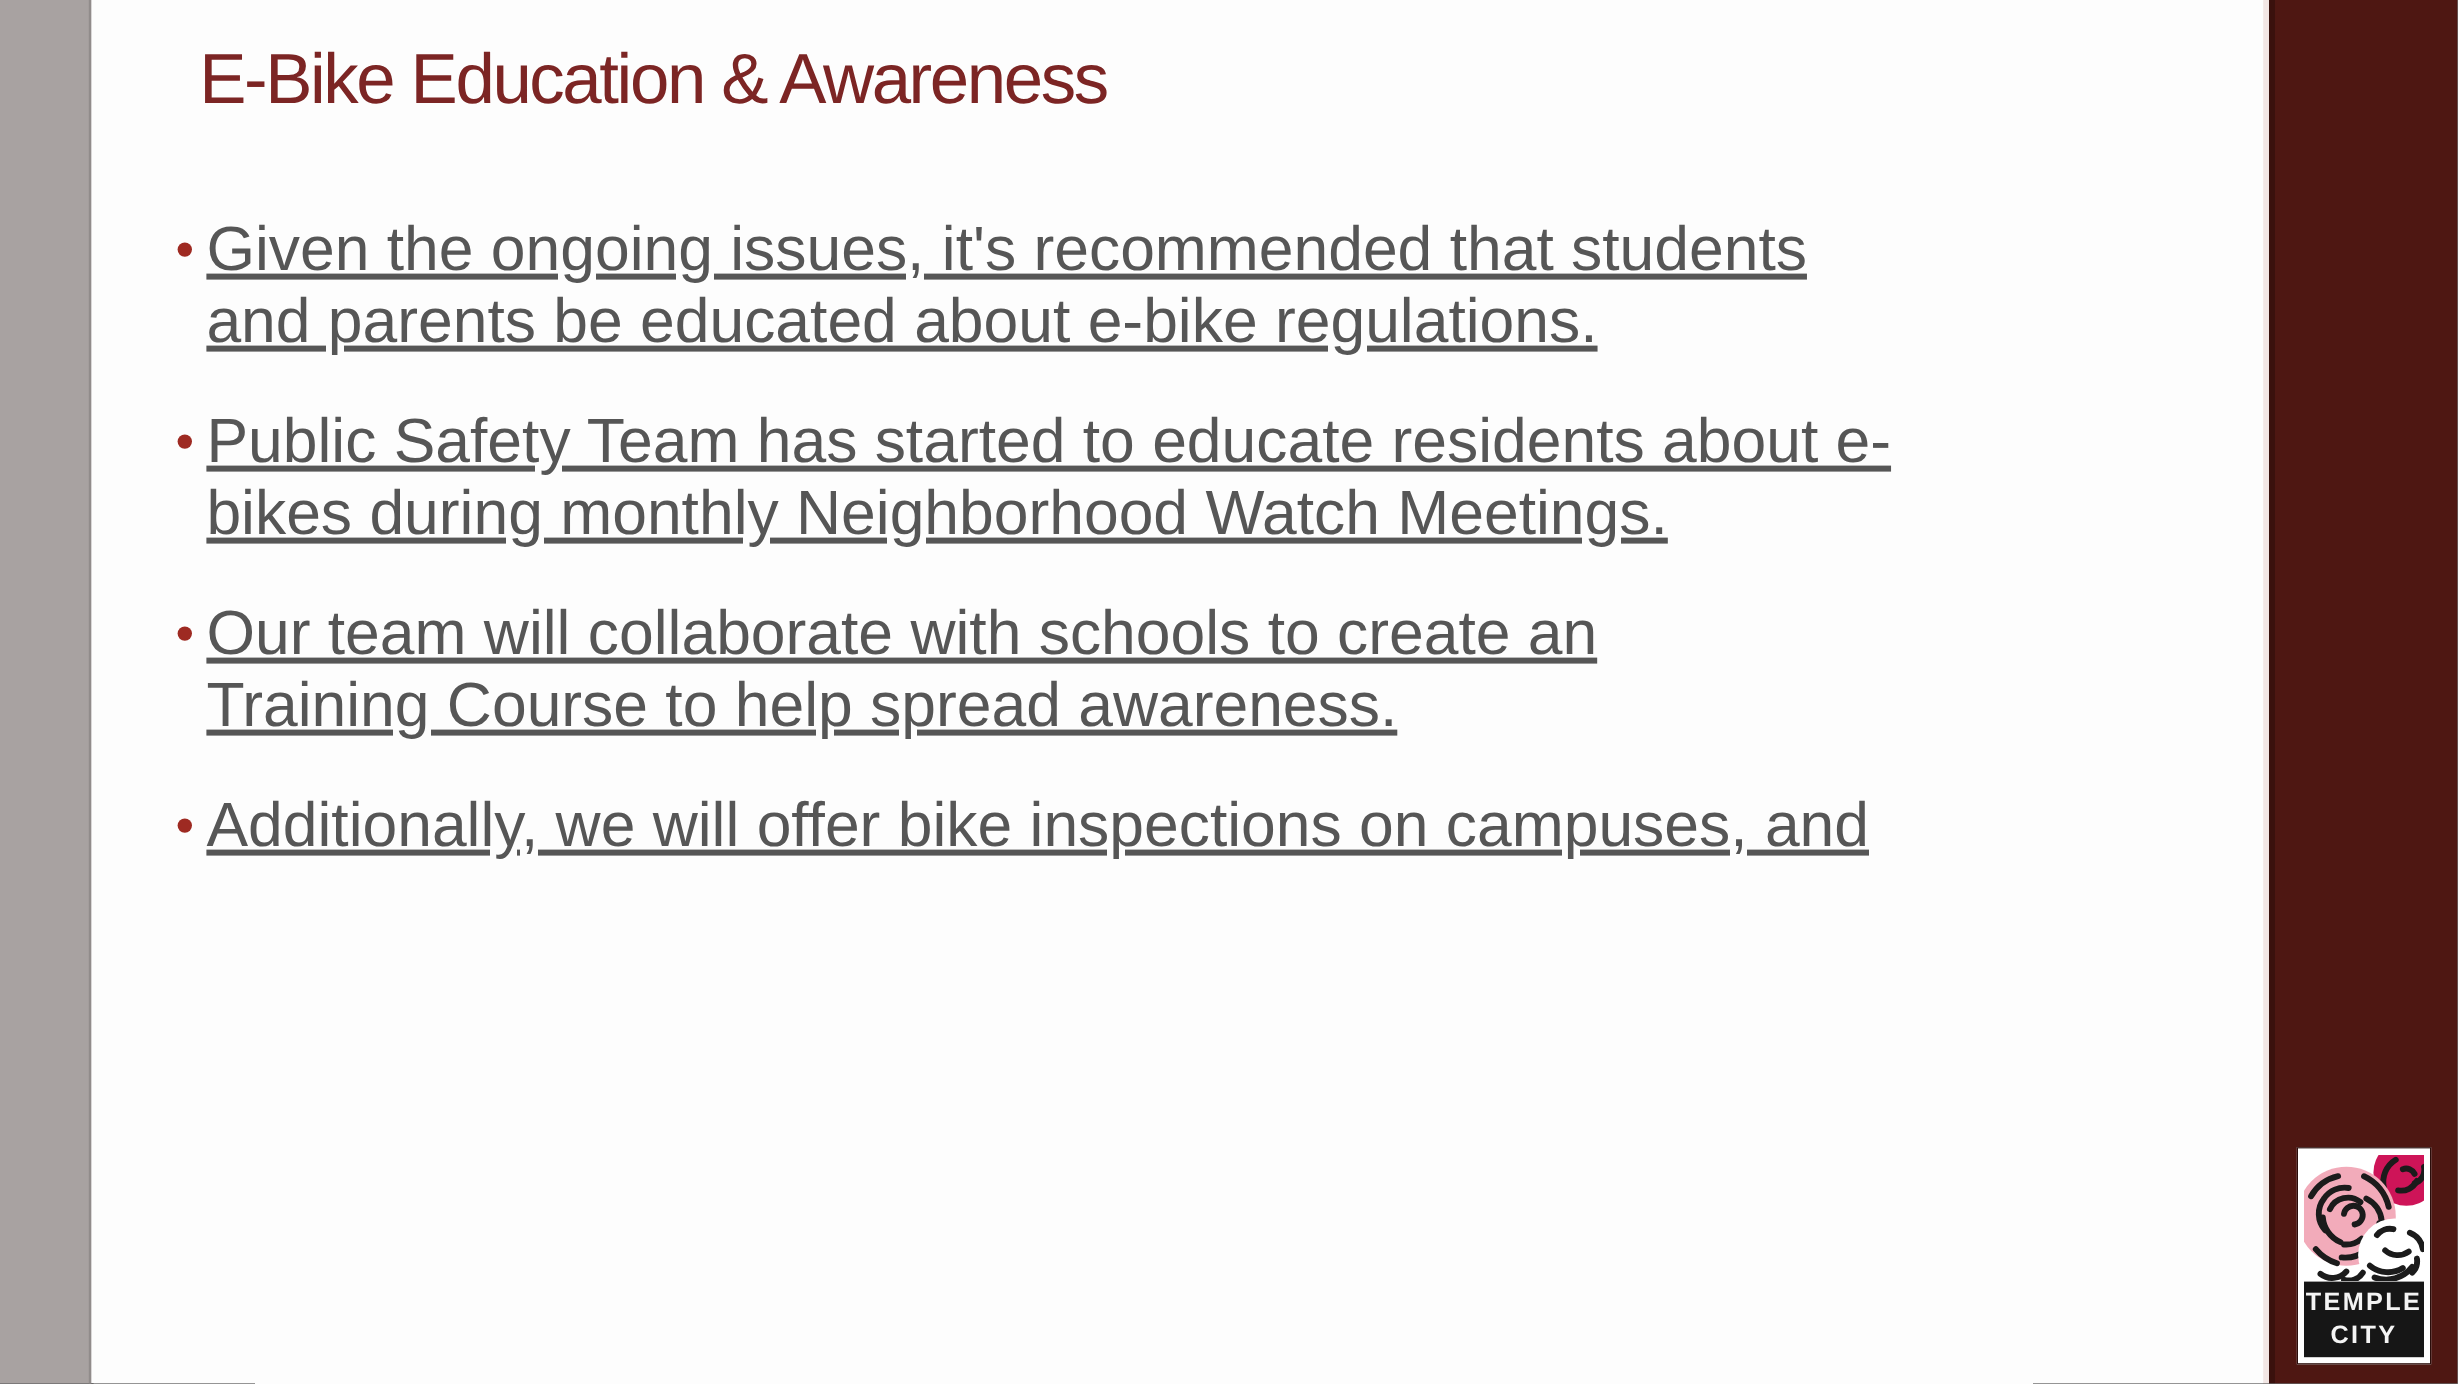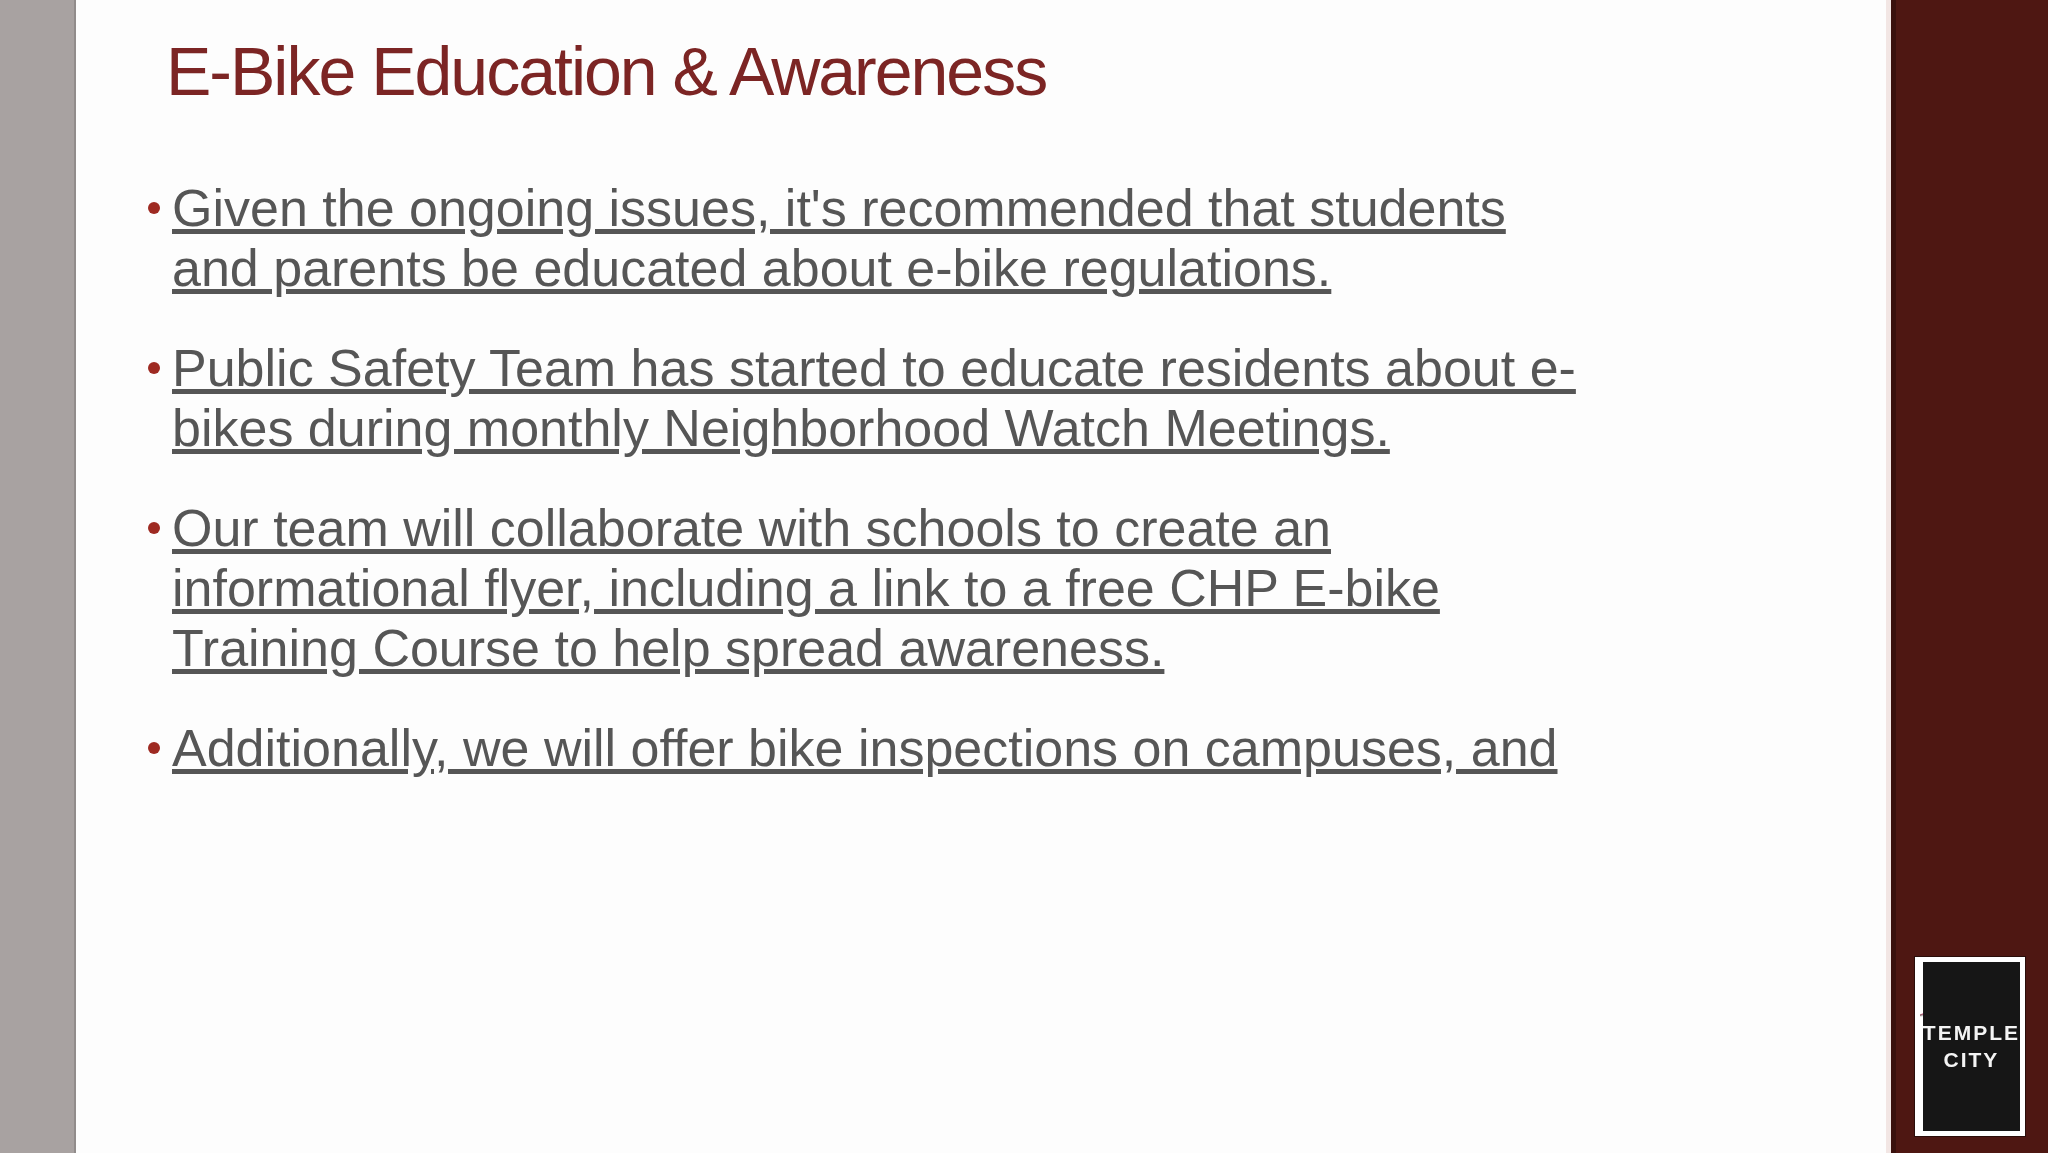--- a/index.html
+++ b/index.html
@@ -25,21 +25,21 @@
     position:absolute;left:0;top:0;width:76px;height:1153px;
     background:var(--left-strip);
     border-right:2px solid #918c8b;
   }
   .slide-area{
     position:absolute;left:78px;top:0;width:1808px;height:1153px;
     background:var(--slide-bg);
   }
   .slide-title{
     position:absolute;left:88px;top:36px;
-    font-size:68px;font-weight:400;letter-spacing:-2px;
+    font-size:59px;font-weight:400;letter-spacing:-2px;
     color:var(--title-color);line-height:1.05;white-space:nowrap;
   }
   .bullets{
     position:absolute;left:94px;top:178px;width:1660px;
   }
   .bullet{
     position:relative;margin-bottom:40px;
     color:var(--body-text);font-size:52px;line-height:60px;
   }
   .bullet .dot{
@@ -50,21 +50,21 @@
   .accent-band{
     position:absolute;left:1886px;top:0;width:162px;height:1153px;
     background:linear-gradient(to right,
       var(--accent-edge-light) 0px, var(--accent-edge-light) 5px,
       var(--accent-edge-dark) 5px, var(--accent-edge-dark) 10px,
       var(--accent-band) 10px, var(--accent-band) 100%);
   }
   .logo{
     position:absolute;left:1914px;top:956px;width:112px;height:181px;
     background:#ffffff;border:1px solid #2a0d0a;
-    padding:5px;display:flex;flex-direction:row;
+    padding:5px;display:flex;flex-direction:column;
   }
   .logo-flower{width:100px;height:106px;display:block;background:#ffffff;}
   .logo-band{
     flex:1;background:var(--logo-black);
     display:flex;flex-direction:column;align-items:center;justify-content:center;
     gap:1px;
   }
   .logo-band span{
     display:block;color:#f4f4f4;font-weight:700;font-size:21px;
     letter-spacing:2px;line-height:26px;
@@ -91,21 +91,20 @@
 
       <div class="bullet">
         <span class="dot"></span>
         <span class="line">Public Safety Team has started to educate residents about e-</span>
         <span class="line">bikes during monthly Neighborhood Watch Meetings.</span>
       </div>
 
       <div class="bullet">
         <span class="dot"></span>
         <span class="line">Our team will collaborate with schools to create an</span>
-        <span class="line">informational flyer, including a link to a free CHP E-bike</span>
         <span class="line">Training Course to help spread awareness.</span>
       </div>
 
       <div class="bullet">
         <span class="dot"></span>
         <span class="line">Additionally, we will offer bike inspections on campuses, and</span>
       </div>
 
     </div>
   </div>

